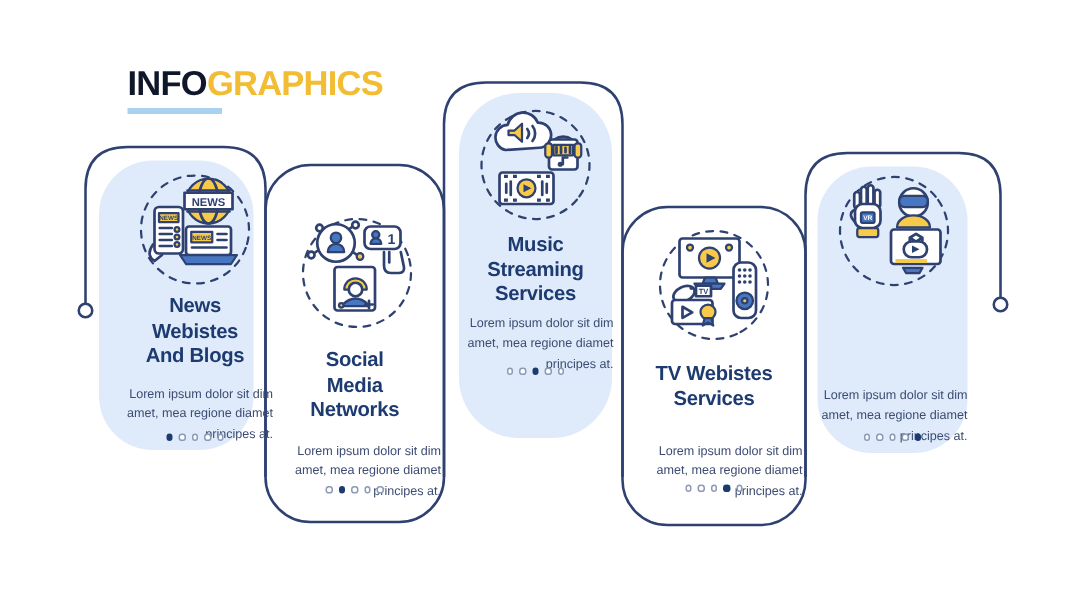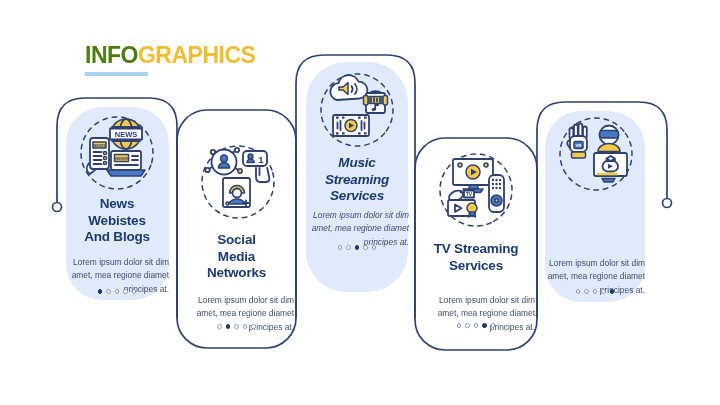--- a/index.html
+++ b/index.html
@@ -1,38 +1,38 @@
 <!DOCTYPE html>
 <html><head>
 <meta charset="utf-8">
 <style>
   html,body{margin:0;padding:0;background:#ffffff;}
   .canvas{position:relative;width:720px;height:405px;background:#ffffff;overflow:hidden;
           font-family:"Liberation Sans", sans-serif;}
   .bg-svg{position:absolute;left:0;top:0;}
   .heading{position:absolute;left:85px;top:44px;}
   .heading h1{margin:0;font-size:23px;font-weight:bold;letter-spacing:-0.5px;line-height:1;}
-  .heading .h-info{color:#4d7c0f;}
+  .heading .h-info{color:#0f172a;}
   .heading .h-graphics{color:#f2bc33;margin-top:23px;}
   .underline{position:absolute;left:85px;top:72px;width:63px;height:4px;background:#a9d2f0;}
   .card{position:absolute;}
   .card-icon{position:absolute;}
   .card-title{position:absolute;left:-8px;right:-8px;margin:0;text-align:center;
               font-size:13.5px;line-height:16.5px;font-weight:bold;color:#1d3b70;
               letter-spacing:-0.2px;white-space:pre-line;}
   .card-desc{position:absolute;left:-10px;right:-10px;margin:12px;text-align:right;
              font-size:8.4px;line-height:13.4px;color:#3d4c72;white-space:pre-line;}
   .dots{position:absolute;left:0;right:0;display:flex;justify-content:center;gap:4px;}
   .dot{width:4.5px;height:4.5px;border-radius:50%;box-sizing:border-box;
        border:1.2px solid #8d99b5;background:#ffffff;}
   .dot-active{background:#1d3b70;border-color:#1d3b70;}
   
-  .card-1{left:63px;top:107px;width:108px;height:193px;}
+  .card-1{left:76px;top:107px;width:108px;height:193px;}
   .card-2{left:177px;top:110px;width:119px;height:238px;}
-  .card-3{left:303px;top:62px;width:108px;height:230px;font-style:italic;}
+  .card-3{left:303px;top:62px;width:108px;height:230px;}
   .card-4{left:415px;top:138px;width:122px;height:212px;}
   .card-5{left:543px;top:111px;width:104px;height:191px;}
   .card-1 .card-icon{left:14px;top:6px;}   .card-1 .card-title{top:89px;}  .card-1 .card-desc{top:137px;} .card-1 .dots{top:182px;}
   .card-2 .card-icon{left:21px;top:32px;}  .card-2 .card-title{top:122px;} .card-2 .card-desc{top:172px;} .card-2 .dots{top:214px;}
   .card-3 .card-icon{left:14px;top:8px;}   .card-3 .card-title{top:93px;}  .card-3 .card-desc{top:135px;} .card-3 .dots{top:183px;}
   .card-4 .card-icon{left:21px;top:12px;}  .card-4 .card-title{top:103px;} .card-4 .card-desc{top:144px;} .card-4 .dots{top:185px;}
   .card-5 .card-icon{left:13px;top:3px;}   .card-5 .card-title{top:93px;}  .card-5 .card-desc{top:134px;} .card-5 .dots{top:178px;}
   .ic{stroke:#2e4170;stroke-width:1.8;stroke-linejoin:round;stroke-linecap:round;fill:#ffffff;}
   .ic-n{stroke:#2e4170;stroke-width:1.8;stroke-linejoin:round;stroke-linecap:round;fill:none;}
   .ic-y{stroke:#2e4170;stroke-width:1.5;stroke-linejoin:round;fill:#f7ca4a;}
@@ -203,21 +203,21 @@
         <circle class="ic-f" cx="64" cy="30" r="1.2"></circle>
       <circle class="ic-f" cx="57" cy="34" r="1.2"></circle>
         <circle class="ic-f" cx="60.5" cy="34" r="1.2"></circle>
         <circle class="ic-f" cx="64" cy="34" r="1.2"></circle>
       <circle class="ic-f" cx="57" cy="38" r="1.2"></circle>
         <circle class="ic-f" cx="60.5" cy="38" r="1.2"></circle>
         <circle class="ic-f" cx="64" cy="38" r="1.2"></circle>
       <circle class="ic-b" cx="60.5" cy="50.5" r="5.5"></circle>
       <circle class="ic-y" cx="60.5" cy="50.5" r="1.8"></circle>
     </svg>
-    <h2 class="card-title">TV Streaming
+    <h2 class="card-title">TV Webistes
 Services</h2>
     <p class="card-desc">Lorem ipsum dolor sit dim
 amet, mea regione diamet
 principes at.</p>
     <div class="dots">
         <span class="dot"></span>
         <span class="dot"></span>
         <span class="dot"></span>
         <span class="dot dot-active"></span>
         <span class="dot"></span>

